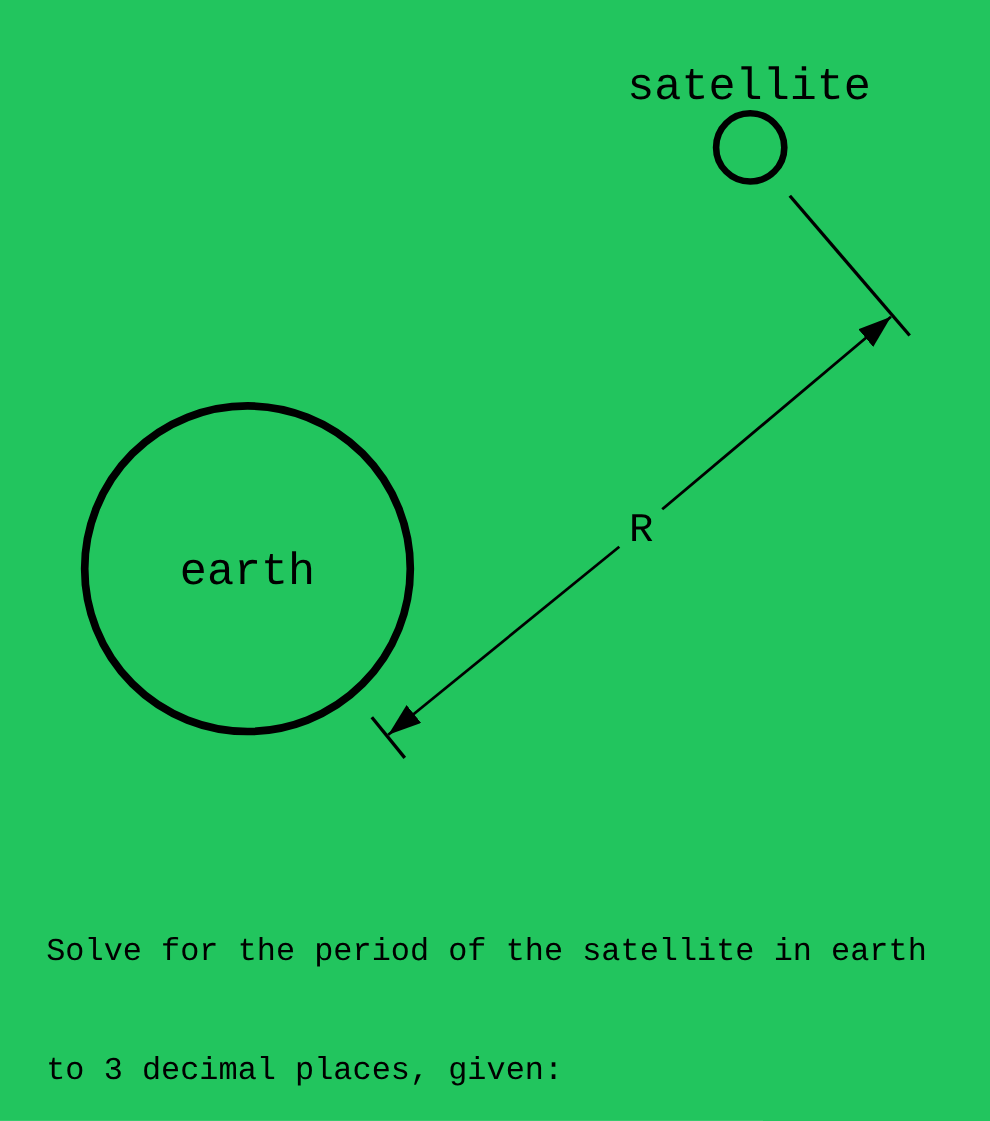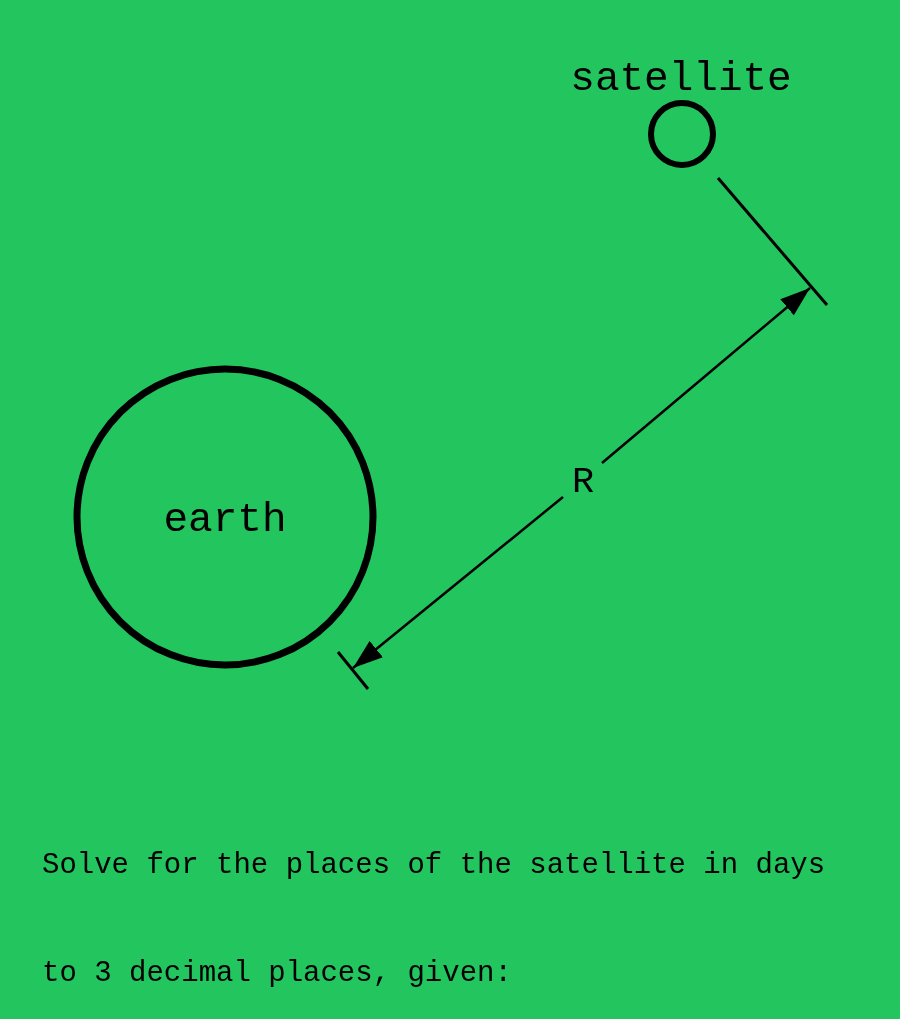--- a/index.html
+++ b/index.html
@@ -58,19 +58,19 @@
     <line x1="718" y1="178" x2="827" y2="305" stroke="#000000" stroke-width="3"></line>
     <line x1="338" y1="652" x2="368" y2="689" stroke="#000000" stroke-width="3"></line>
 
     <line x1="602" y1="463" x2="810" y2="288" stroke="#000000" stroke-width="2.5" marker-end="url(#arrowhead)"></line>
     <line x1="563" y1="497" x2="353" y2="668" stroke="#000000" stroke-width="2.5" marker-end="url(#arrowhead)"></line>
 
     <text x="583" y="492" text-anchor="middle" class="label-r">R</text>
   </svg>
 
   <div class="problem-text">
-    <div>Solve for the places of the satellite in days</div>
+    <div>Solve for the period of the satellite in earth</div>
     <div>to 3 decimal places, given:</div>
     
     
   </div>
 
 </div>
 
 </body></html>

